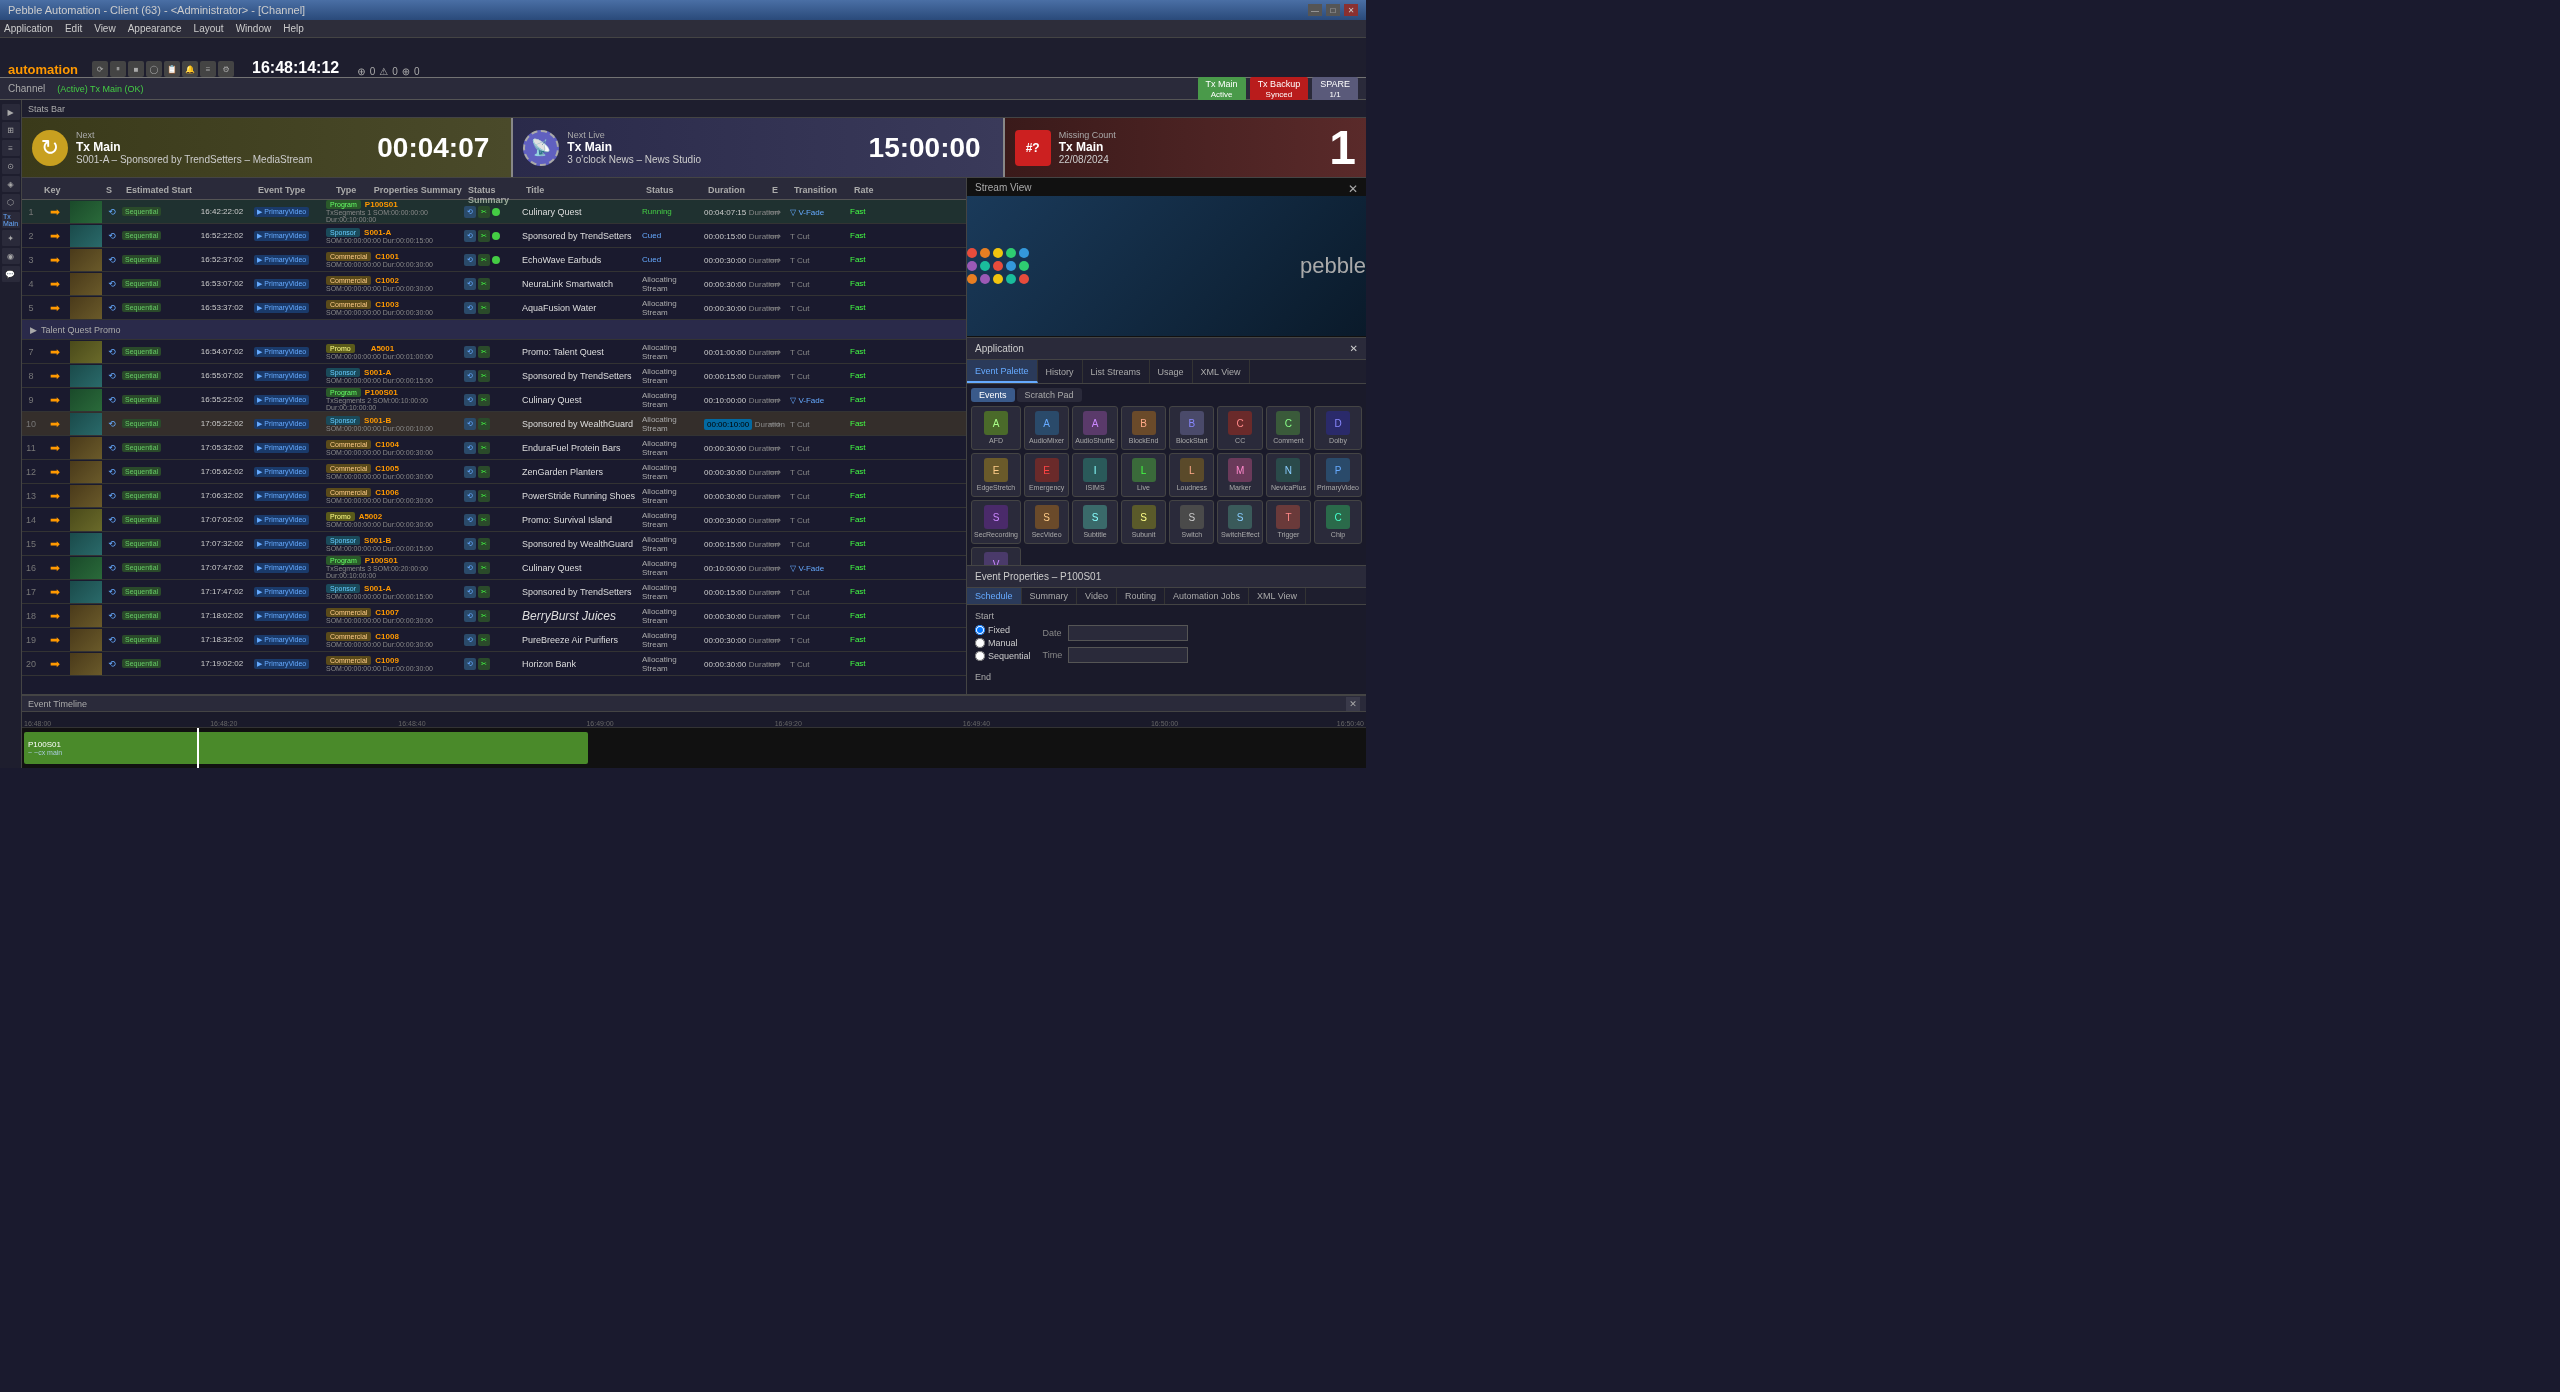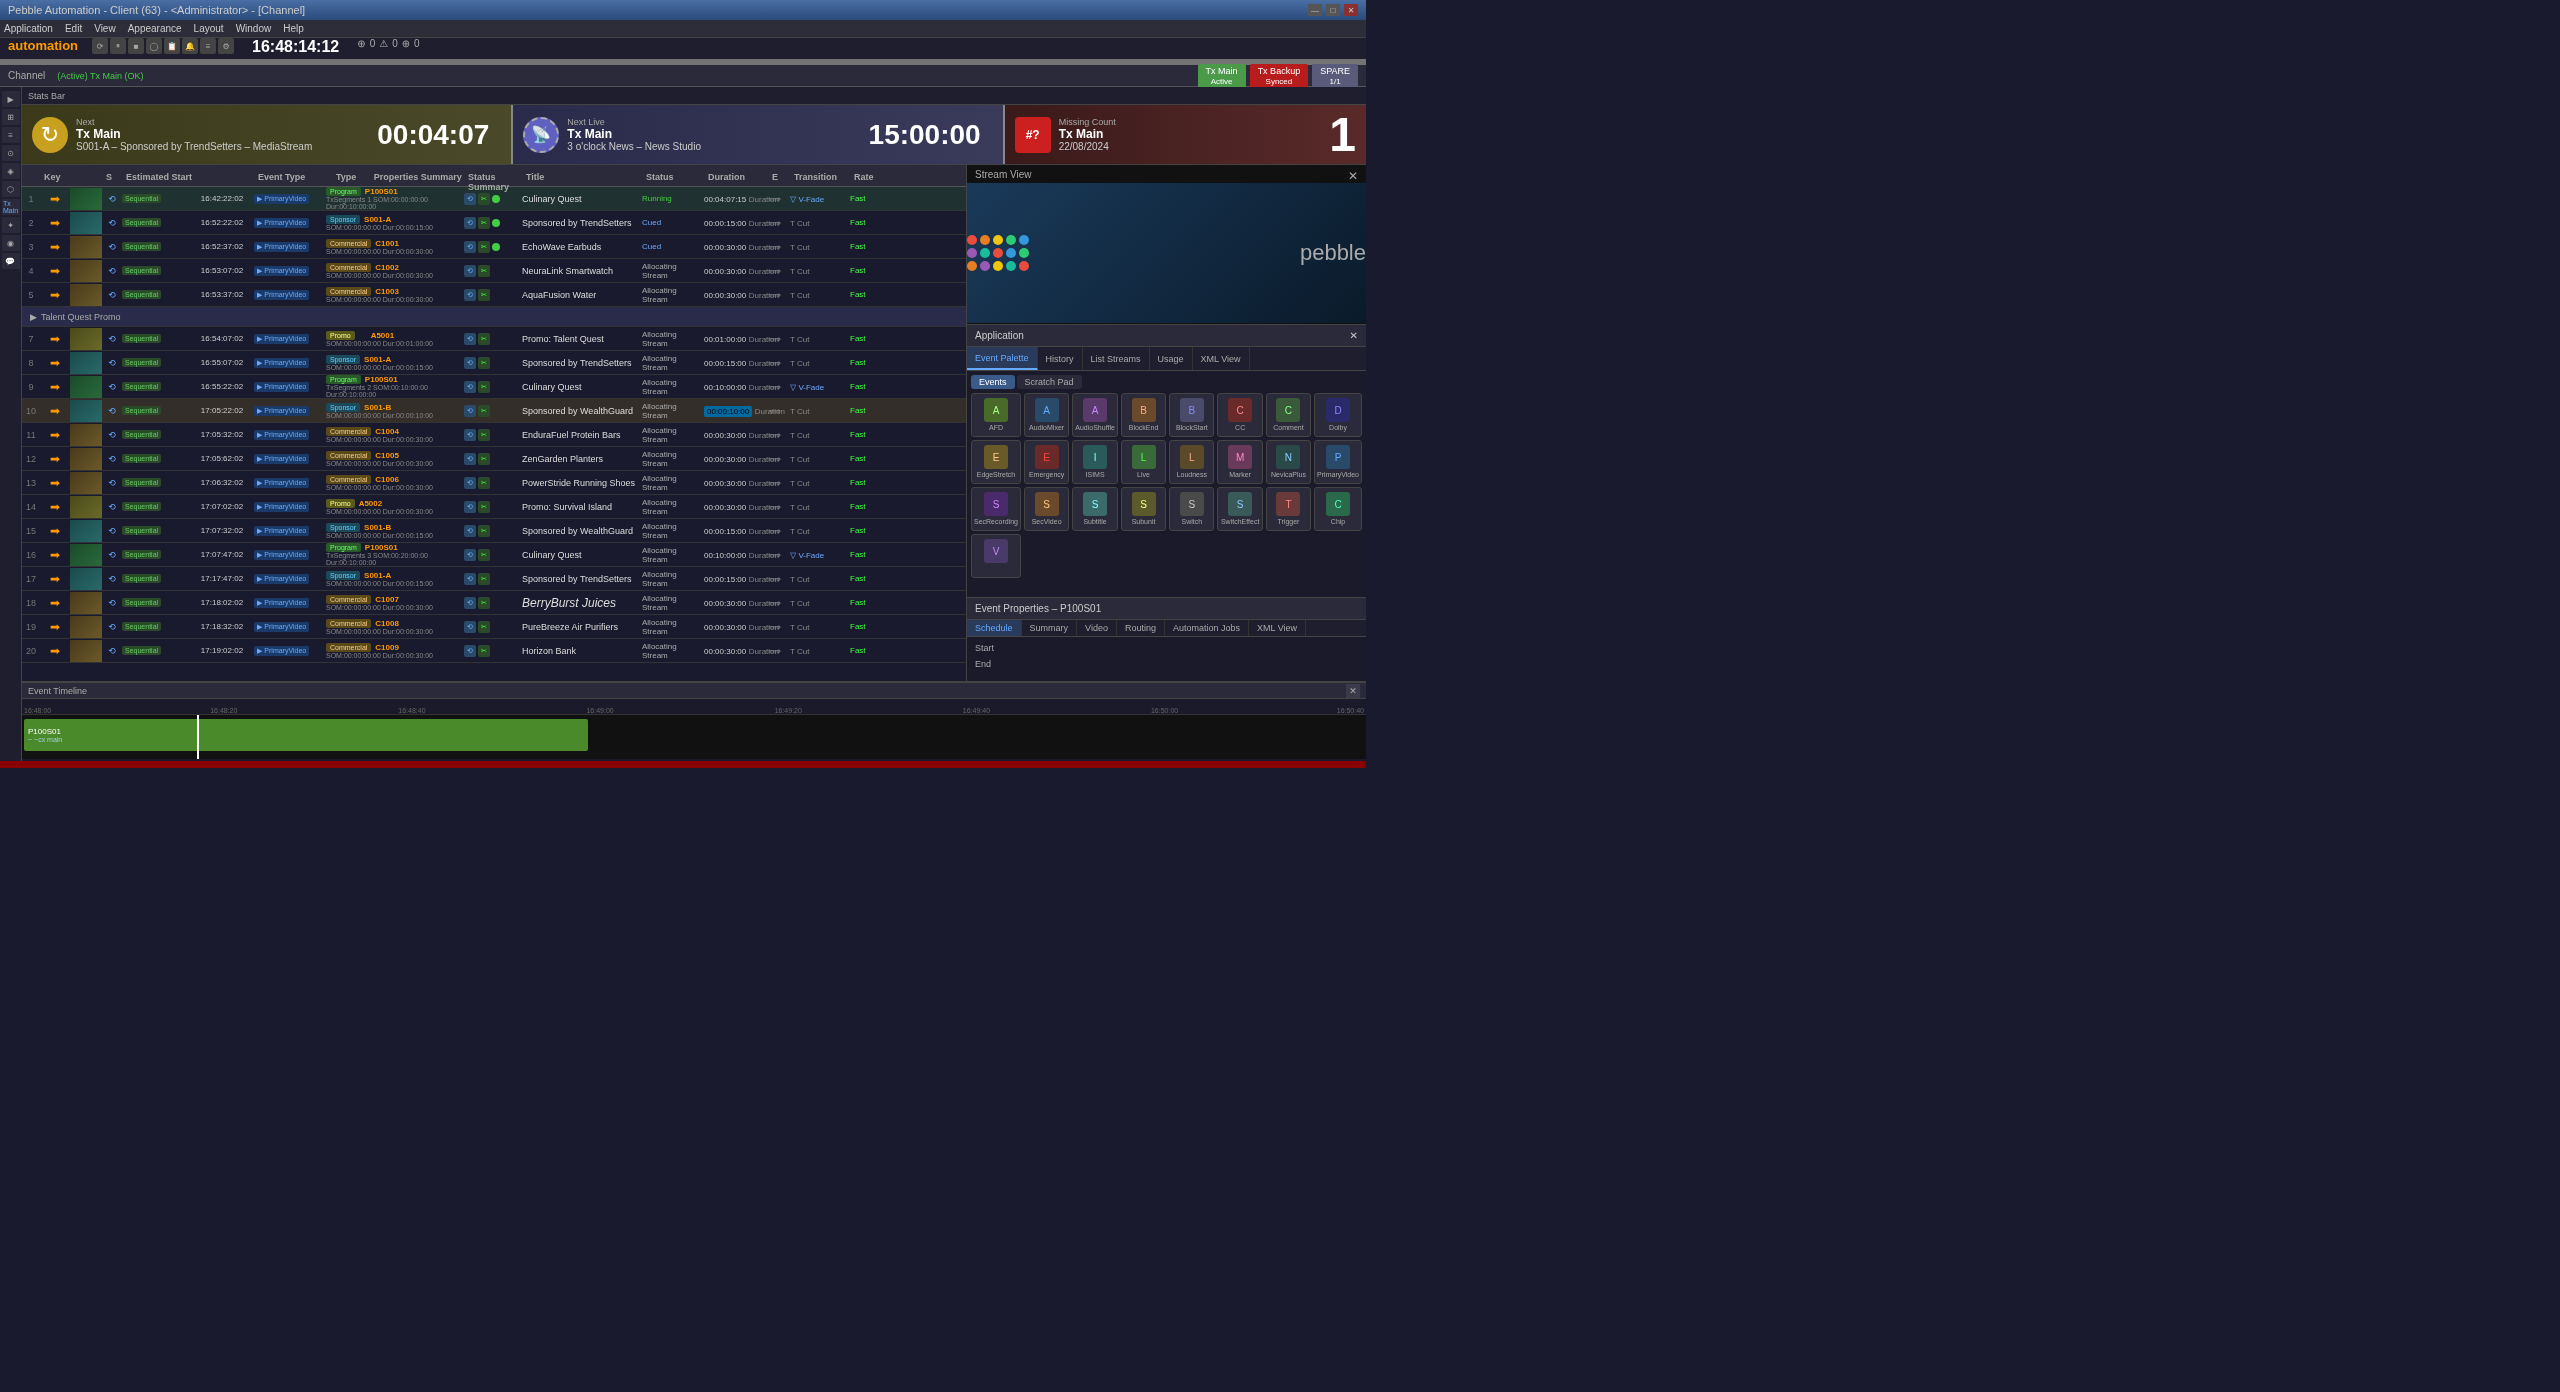--- a/index.html
+++ b/index.html
@@ -8,21 +8,21 @@
     
     #titlebar { background: linear-gradient(to bottom, #4a6fa5, #2a4a7a); height: 20px; display: flex; align-items: center; padding: 0 8px; justify-content: space-between; }
     #titlebar-controls { display: flex; gap: 4px; }
     #titlebar-controls span { width: 14px; height: 12px; background: #555; display: inline-flex; align-items: center; justify-content: center; font-size: 8px; color: #ccc; cursor: pointer; }
     
     
     #menubar { background: #2d2d3a; height: 18px; display: flex; align-items: center; padding: 0 4px; gap: 12px; border-bottom: 1px solid #444; }
     #menubar span { color: #ccc; font-size: 10px; cursor: pointer; }
     
     
-    #toolbar { background: #1e1e2e; height: 27px; display: flex; align-items: flex-start; padding: 0 8px; gap: 6px; border-bottom: 6px solid #737373; }
+    #toolbar { background: #1e1e2e; height: 40px; display: flex; align-items: flex-end; padding: 0 8px; gap: 6px; border-bottom: 1px solid #737373; }
     #toolbar .brand { color: #f90; font-weight: bold; font-size: 13px; margin-right: 8px; }
     #toolbar .clock { color: #fff; font-size: 16px; font-weight: bold; margin: 0 12px; }
     #toolbar .status-icons { display: flex; align-items: center; gap: 4px; color: #aaa; font-size: 10px; }
     .tb-icon { width: 16px; height: 16px; background: #444; border-radius: 2px; display: inline-flex; align-items: center; justify-content: center; font-size: 8px; color: #aaa; }
     
     
     #channelbar { background: #2a2a3a; height: 22px; display: flex; align-items: center; padding: 0 8px; border-bottom: 1px solid #555; }
     #channelbar .channel-label { color: #aaa; font-size: 10px; margin-right: 12px; }
     #channelbar .tx-buttons { display: flex; gap: 4px; margin-left: auto; }
     .tx-btn { padding: 2px 8px; font-size: 9px; border-radius: 2px; border: none; cursor: pointer; }
@@ -1227,20 +1227,37 @@
               <div class="ep-tab active">Schedule</div>
               <div class="ep-tab">Summary</div>
               <div class="ep-tab">Video</div>
               <div class="ep-tab">Routing</div>
               <div class="ep-tab">Automation Jobs</div>
               <div class="ep-tab">XML View</div>
             </div>
             <div id="event-props-content">
               <div class="ep-section">
                 <div class="ep-section-label">Start</div>
+                <div style="display:flex;gap:12px;align-items:flex-start;">
+                  <div style="display:flex;flex-direction:column;gap:3px;">
+                    <label class="ep-radio"><input type="radio" name="start" checked="" style=""> Fixed</label>
+                    <label class="ep-radio"><input type="radio" name="start" style=""> Manual</label>
+                    <label class="ep-radio"><input type="radio" name="start" style=""> Sequential</label>
+                  </div>
+                  <div style="display:flex;flex-direction:column;gap:3px;">
+                    <div class="ep-row">
+                      <span class="ep-label-small">Date</span>
+                      <input type="text" class="ep-input" value="" style="">
+                    </div>
+                    <div class="ep-row">
+                      <span class="ep-label-small">Time</span>
+                      <input type="text" class="ep-input" value="" style="">
+                    </div>
+                  </div>
+                </div>
               </div>
               <div class="ep-section">
                 <div class="ep-section-label">End</div>
               </div>
             </div>
           </div>
         </div>
       </div>
     </div>
 

